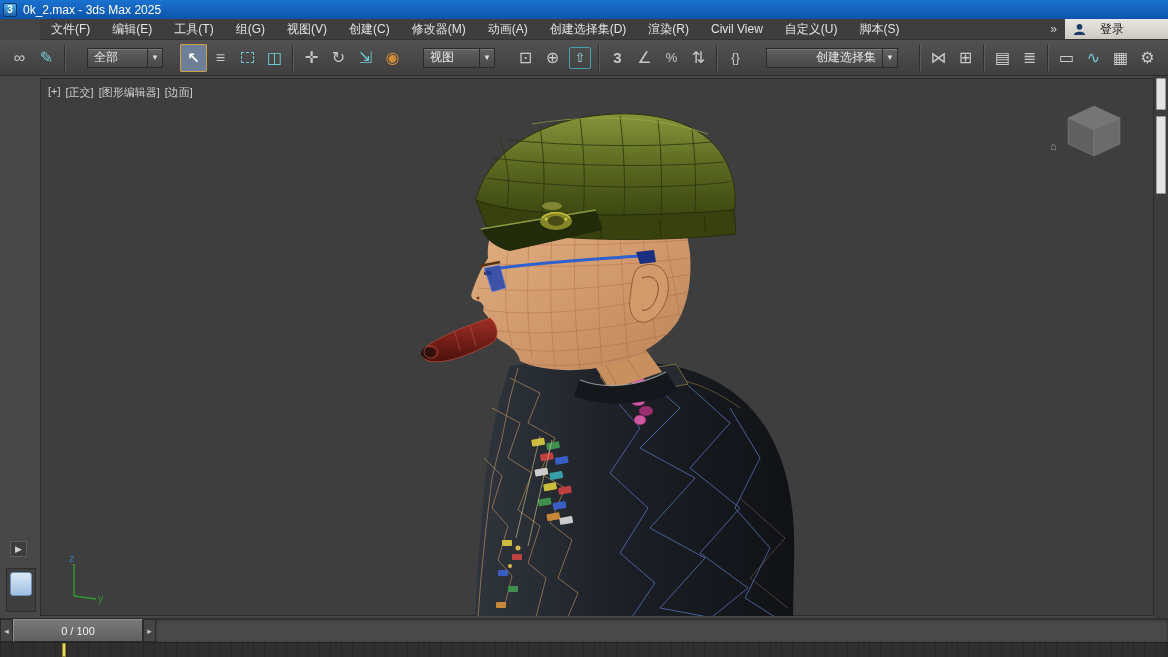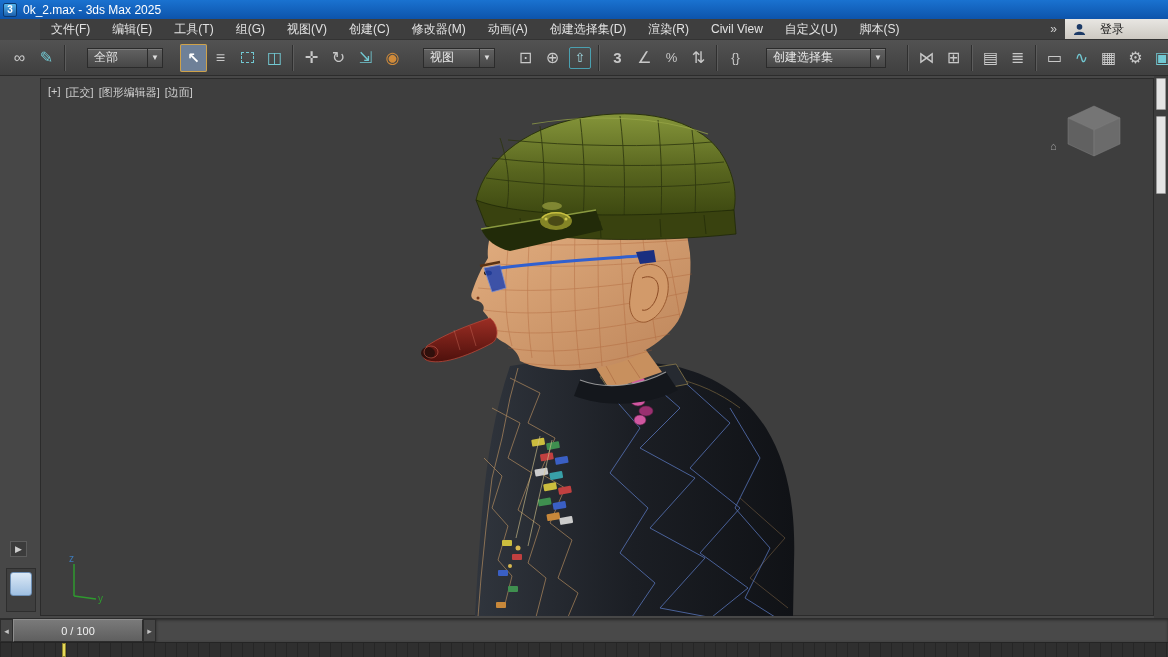--- a/index.html
+++ b/index.html
@@ -41,21 +41,21 @@
   .tbi.boxed { width:22px; height:22px; border:1px solid #4aa0b0; border-radius:2px;
     color:#9fd8e0; font-size:13px; margin:0 3px; }
   .sep { width:2px; height:26px; flex-shrink:0; border-left:1px solid #2f2f2f;
     border-right:1px solid #5c5c5c; margin:0 4px; }
   .tb-dd { height:20px; flex-shrink:0; display:flex; align-items:center;
     background:linear-gradient(#626262,#474747); border:1px solid #2b2b2b;
     box-shadow:inset 0 1px 0 #7b7b7b; color:#e6e6e6; font-size:12px; margin:0 17px; }
   .tb-dd .val { flex:1; padding:0 6px; white-space:nowrap; overflow:hidden; }
   .tb-dd .arr { width:15px; align-self:stretch; display:flex; align-items:center;
     justify-content:center; border-left:1px solid #2b2b2b; font-size:8px; color:#ddd; }
-  .dd-filter { width:76px; } .dd-coord { width:72px; } .dd-sets { width:120px; }
+  .dd-filter { width:76px; } .dd-coord { width:72px; } .dd-sets { width:132px;text-align:right; }
 
   
   .workspace { position:absolute; top:76px; left:0; right:0; bottom:39px; background:#474747; }
   .left-rail { position:absolute; left:0; top:0; bottom:0; width:40px; background:#474747; }
   .rail-arrow { position:absolute; left:10px; top:465px; width:17px; height:16px;
     background:#3c3c3c; border:1px solid #5d5d5d; color:#cfcfcf; font-size:9px;
     display:flex; align-items:center; justify-content:center; }
   .layout-tab { position:absolute; left:6px; top:492px; width:30px; height:44px;
     background:#3f3f3f; border:1px solid #2e2e2e; display:flex; justify-content:center; padding-top:3px; }
   .layout-thumb { width:22px; height:24px; border-radius:3px; border:1px solid #6d8fb5;

